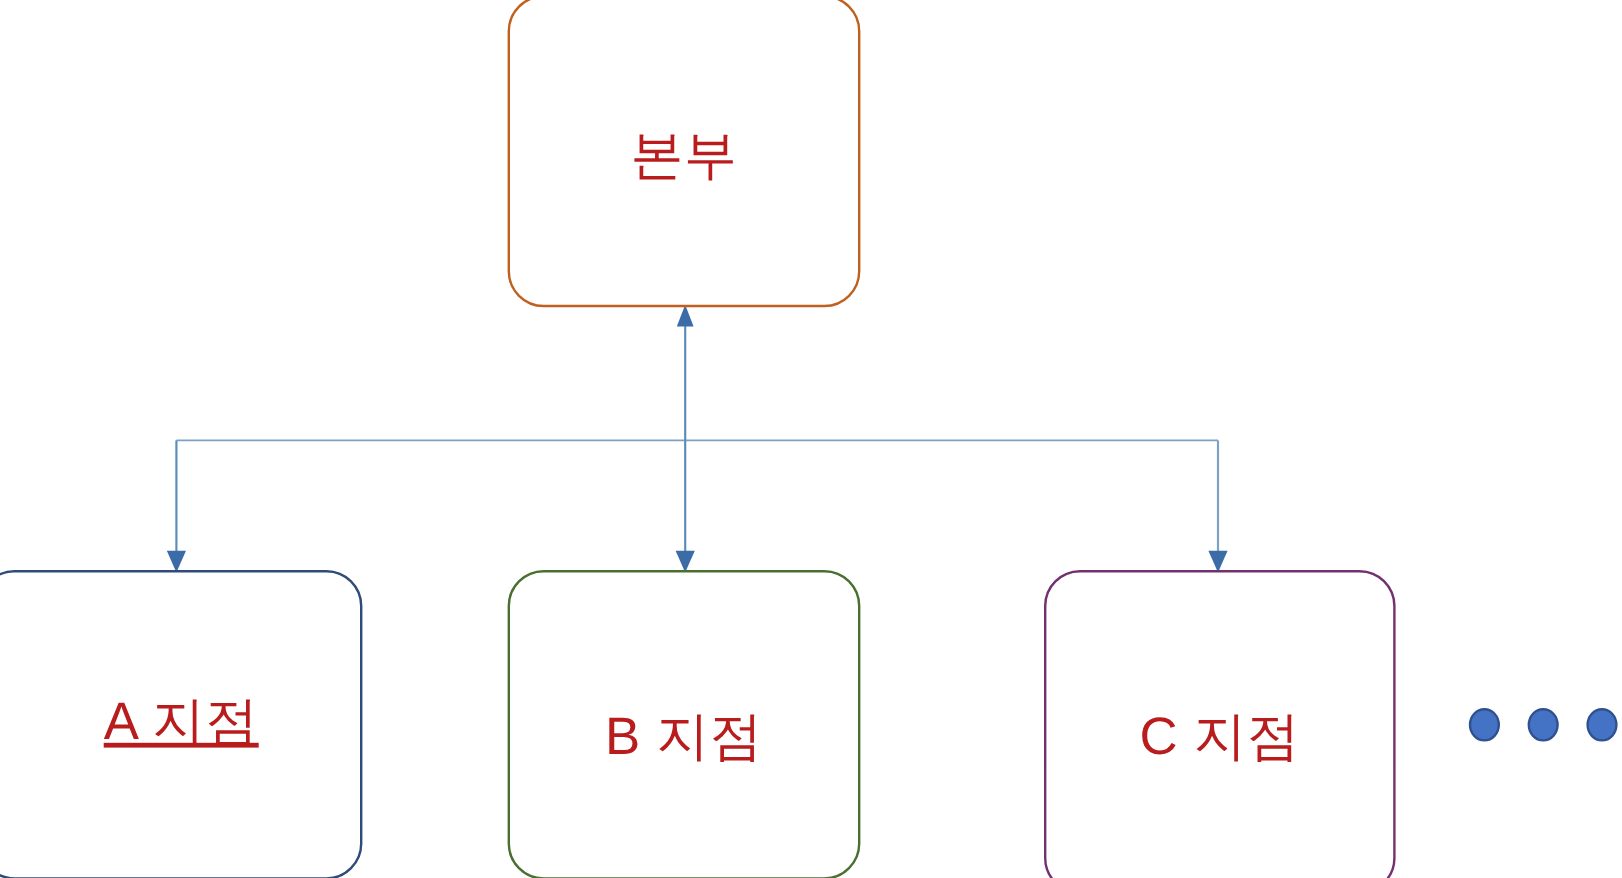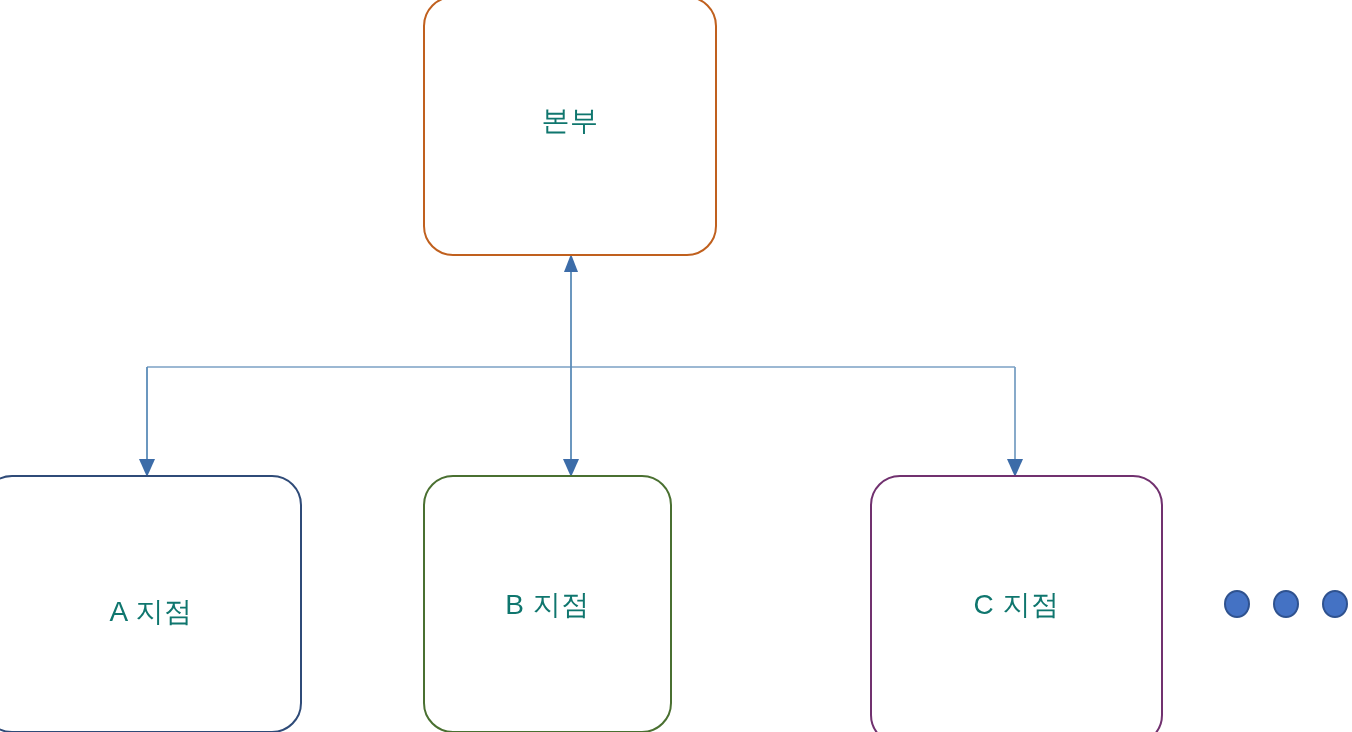--- a/index.html
+++ b/index.html
@@ -30,23 +30,23 @@
     box-sizing: border-box;
     background: #ffffff;
     border-style: solid;
     border-width: 2px;
     border-radius: 30px;
     display: flex;
     align-items: center;
     justify-content: center;
   }
   .node-label {
-    font-size: 28px;
+    font-size: 44px;
     line-height: 1.2;
-    color: #0f766e;
+    color: #b91c1c;
     letter-spacing: 0.5px;
     white-space: nowrap;
     text-align: center;
   }
   #node-hq {
     left: 423px;
     top: -4px;
     width: 294px;
     height: 260px;
     border-color: #c0601e;
@@ -62,26 +62,27 @@
     left: -18px;
     top: 475px;
     width: 320px;
     height: 258px;
     border-color: #2f4b78;
   }
   #node-a .node-label {
     position: absolute;
     left: 18px;
     right: 0;
-    top: 118px;
+    top: 99px;
+    text-decoration: underline;
   }
   #node-b {
     left: 423px;
     top: 475px;
-    width: 249px;
+    width: 294px;
     height: 258px;
     border-color: #4a7031;
   }
   #node-b .node-label {
     position: absolute;
     left: 0;
     right: 0;
     top: 111px;
   }
   #node-c {

